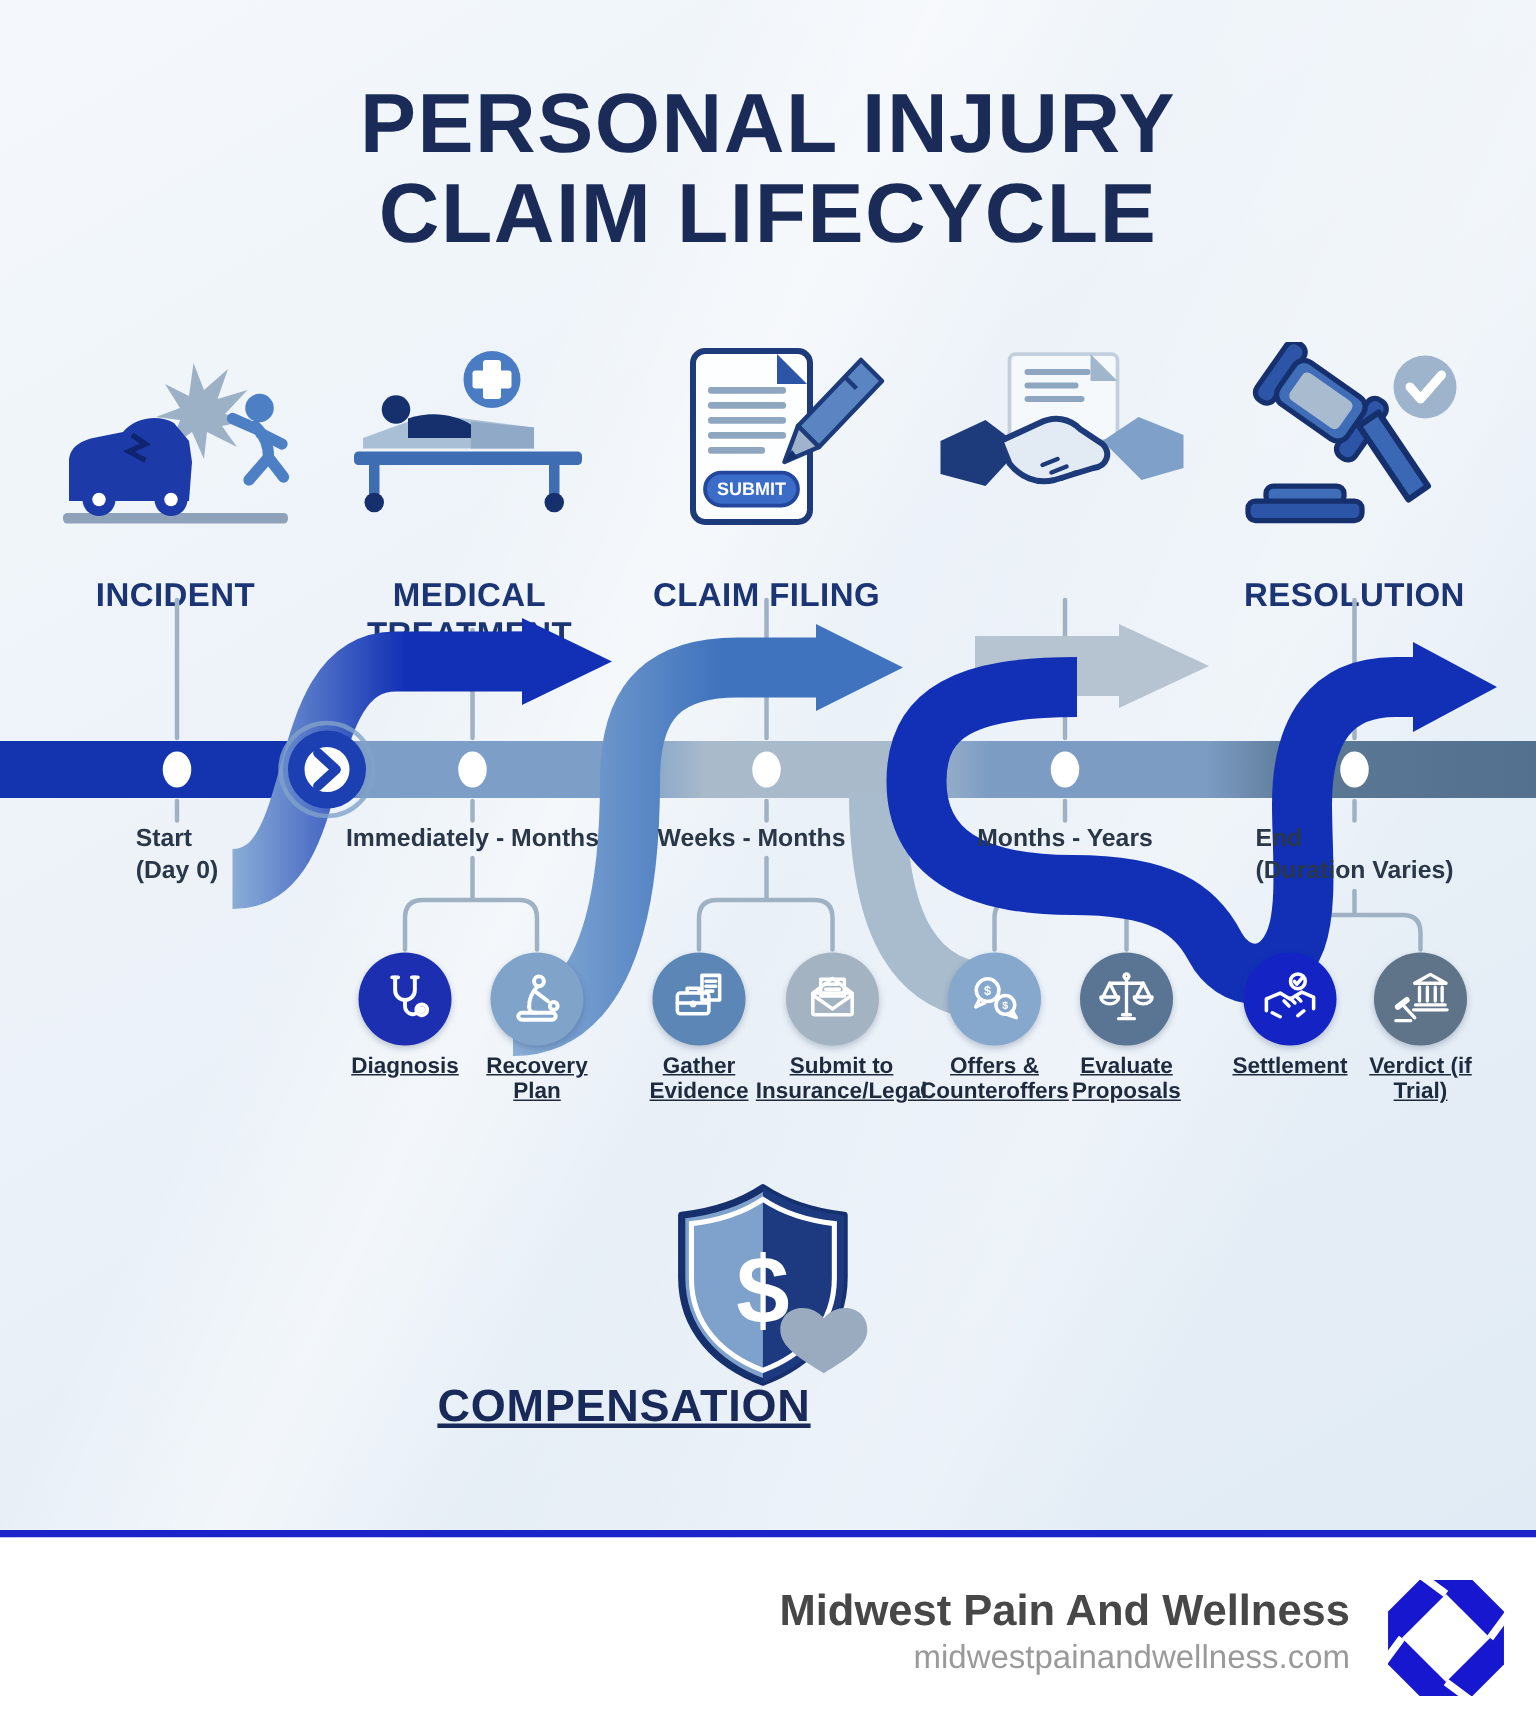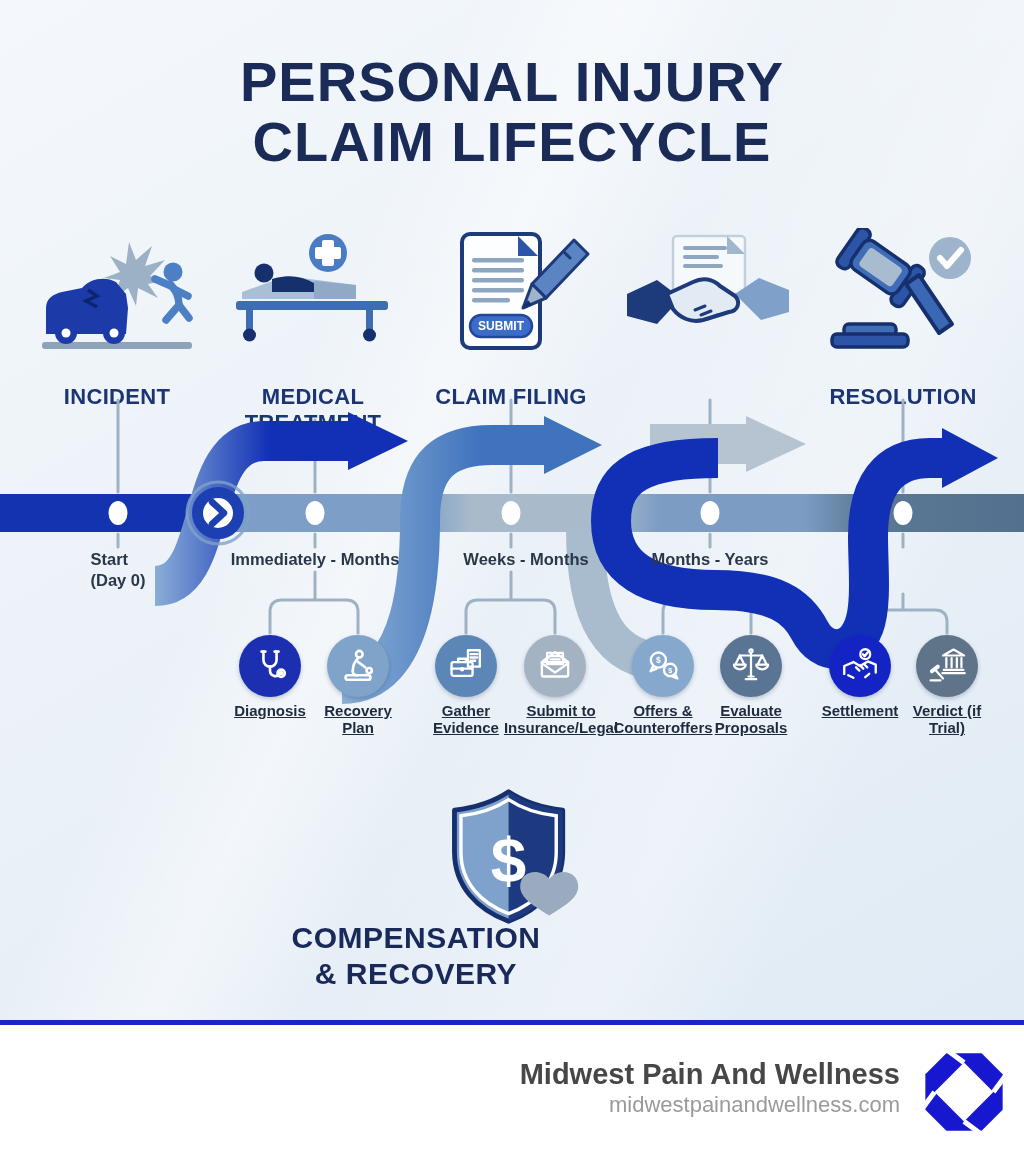--- a/index.html
+++ b/index.html
@@ -21,21 +21,21 @@
   .tl-label{top:549px;text-align:left;font-size:16.5px;font-weight:700;
     color:#2a3749;line-height:1.25;white-space:nowrap;}
   .tl-label div:empty{display:none;}
   
   .sub-circle{width:62px;height:62px;border-radius:50%;top:635px;
     display:flex;align-items:center;justify-content:center;box-shadow:0 2px 4px rgba(30,50,90,.25);}
   .sub-label{top:702px;text-align:center;font-size:15px;font-weight:700;
     color:#1e2a3d;line-height:1.15;text-decoration:underline;}
   
   .outcome-label{top:920px;left:0;width:832px;text-align:center;
-    font-size:30px;font-weight:800;color:#18295a;line-height:1.2;letter-spacing:.5px;}
+    font-size:30px;font-weight:800;color:#18295a;line-height:1.2;letter-spacing:.5px;text-decoration:underline;}
   
   .divider{top:1020px;left:0;width:1024px;height:5px;background:#1b24c8;}
   .footer-bg{top:1025px;left:0;width:1024px;height:129px;background:#ffffff;}
   .footer-text{top:1058px;right:124px;text-align:right;}
   .footer-company{font-size:29px;font-weight:700;color:#474747;line-height:1.15;margin-left:10px;}
   .footer-site{font-size:22px;font-weight:400;color:#9a9a9a;line-height:1.25;}
   svg{display:block;}
 </style>
 </head>
 <body>
@@ -216,25 +216,29 @@
     </g>
   </svg>
 
   <div class="abs ctr tl-label" style="left:118px">
     <div>Start</div>
       <div>(Day 0)</div>
   </div>
   <div class="abs ctr tl-label" style="left:315px">
     <div>Immediately - Months</div>
   </div>
-  <div class="abs ctr tl-label" style="left:526px">
+  <div class="abs ctr tl-label" style="left:501px">
     <div>Weeks - Months</div>
   </div>
   <div class="abs ctr tl-label" style="left:710px">
     <div>Months - Years</div>
+  </div>
+  <div class="abs ctr tl-label" style="left:903px">
+    <div>End</div>
+      <div>(Duration Varies)</div>
   </div>
 
   <div class="abs ctr sub-circle" style="left:270px;background:#1b2fb0">
     <svg width="42" height="42" viewBox="0 0 64 64" stroke="#fff" stroke-width="4" fill="none" stroke-linecap="round">
       <path d="M22 10 v13 a10 10 0 0 0 20 0 V10"></path>
       <path d="M19 10 h6 M39 10 h6"></path>
       <path d="M32 33 v6 c0 9 12 12 15 3"></path>
       <circle cx="49" cy="43" r="5.5"></circle>
         <circle cx="49" cy="43" r="1.5" fill="#fff"></circle>
     </svg>
@@ -328,21 +332,20 @@
       </defs>
     <path id="shieldp" d="M82 6 C64 18 44 23 26 25 V68 C26 104 50 128 82 140 C114 128 138 104 138 68 V25 C120 23 100 18 82 6 Z" fill="#7fa2cc" stroke="#16306e" stroke-width="5" stroke-linejoin="round"></path>
     <path d="M82 6 C64 18 44 23 26 25 V68 C26 104 50 128 82 140 C114 128 138 104 138 68 V25 C120 23 100 18 82 6 Z" fill="#1d3a80" clip-path="url(#shr)"></path>
     <path d="M82 6 C64 18 44 23 26 25 V68 C26 104 50 128 82 140 C114 128 138 104 138 68 V25 C120 23 100 18 82 6 Z" fill="none" stroke="#ffffff" stroke-width="4" transform="translate(82,73) scale(0.88) translate(-82,-73)"></path>
     <text x="82" y="99" text-anchor="middle" font-size="66" font-weight="bold" fill="#ffffff">$</text>
     <path d="M124 96 c10 -12 30 -8 30 8 c0 12 -14 20 -30 30 c-16 -10 -30 -18 -30 -30 c0 -16 20 -20 30 -8 Z" fill="#9aabbf"></path>
   </svg>
 
   <div class="abs outcome-label">
     <div>COMPENSATION</div>
-    <div>&amp; RECOVERY</div>
   </div>
 
   <div class="abs divider"></div>
   <div class="abs footer-bg"></div>
   <div class="abs footer-text">
     <div class="footer-company">Midwest Pain And Wellness</div>
     <div class="footer-site">midwestpainandwellness.com</div>
   </div>
   <svg class="abs" style="left:922px;top:1050px" width="84" height="84" viewBox="0 0 100 100">
     <polygon points="29,4 71,4 96,29 96,71 71,96 29,96 4,71 4,29" fill="#1717cf"></polygon>

